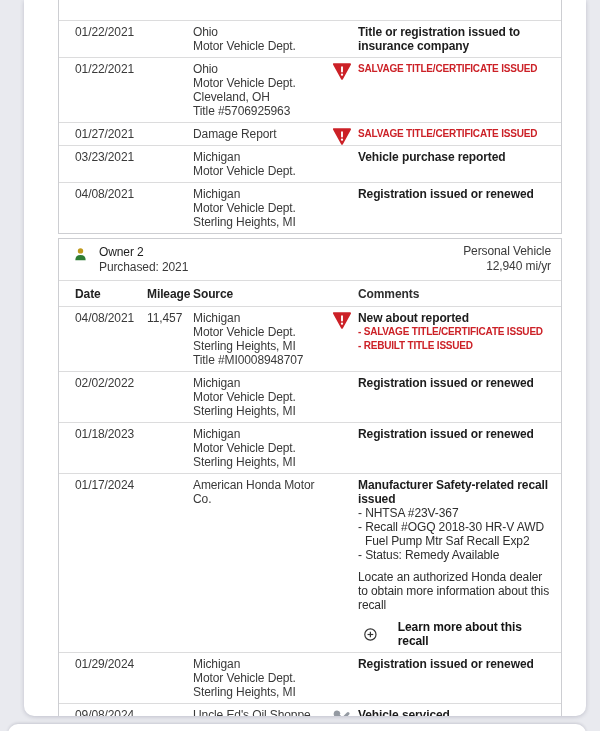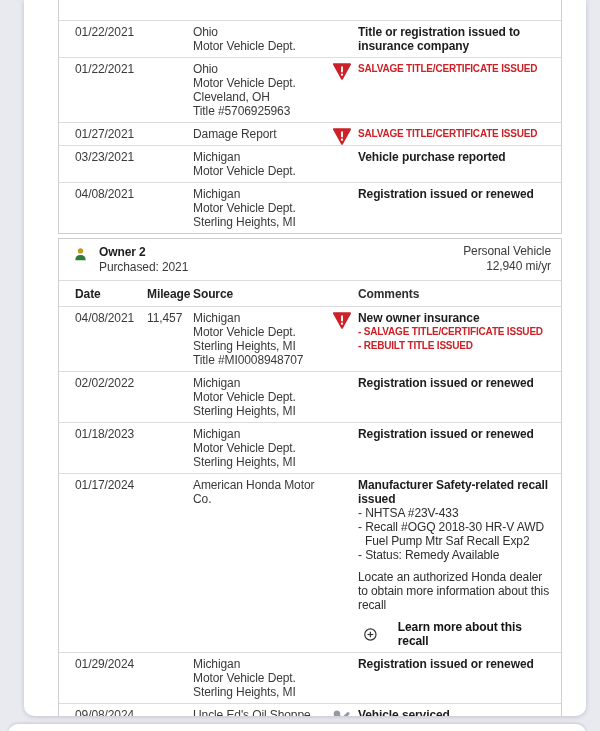--- a/index.html
+++ b/index.html
@@ -54,21 +54,21 @@
   .cmt-link { display:flex; align-items:center; gap:21px; padding-left:6px; cursor:pointer; }
   .cmt-link span { font-weight:bold; color:#141414; }
 
   
   .owner-panel {
     display:flex; justify-content:space-between; align-items:flex-start;
     padding:5px 10px 5px 14px;
   }
   .owner-left { display:flex; gap:11px; align-items:flex-start; padding-top:1px; }
   .owner-left svg { margin-top:2px; }
-  .owner-title { font-weight:bold; color:#1d1d1d; line-height:15px; }
+  .owner-title { font-weight:normal; color:#1d1d1d; line-height:15px; }
   .owner-sub { color:#3a3a3a; line-height:15px; }
   .owner-right { text-align:right; color:#3a3a3a; line-height:15px; }
 </style>
 </head>
 <body>
 
 <div class="page">
   <div class="content">
 
     <div class="tbox">
@@ -194,21 +194,21 @@
               <div>Title #MI0008948707</div>
             </div>
     <div class="cell icon">
               <svg width="20" height="17" viewBox="0 0 20 17">
                 <path d="M2 1.2 h16 L10 15.8 Z" fill="#cc2127" stroke="#cc2127" stroke-width="2" stroke-linejoin="round"></path>
                 <rect x="9.05" y="3.2" width="1.9" height="6.2" rx="0.95" fill="#fff"></rect>
                 <circle cx="10" cy="11.7" r="1.15" fill="#fff"></circle>
               </svg>
             </div>
     <div class="cell comments">
-              <div class="c-bold">New owner insurance</div>
+              <div class="c-bold">New about reported</div>
               <div class="c-red c-hang">- SALVAGE TITLE/CERTIFICATE ISSUED</div>
               <div class="c-red c-hang">- REBUILT TITLE ISSUED</div>
             </div>
   </div>
 
   <div class="row">
     <div class="cell date">02/02/2022</div>
     <div class="cell mileage"></div>
     <div class="cell source">
               <div>Michigan</div>
@@ -237,21 +237,21 @@
 
   <div class="row">
     <div class="cell date">01/17/2024</div>
     <div class="cell mileage"></div>
     <div class="cell source">
               <div>American Honda Motor Co.</div>
             </div>
     <div class="cell icon"></div>
     <div class="cell comments">
               <div class="c-bold">Manufacturer Safety-related recall issued</div>
-              <div class="c-hang">- NHTSA #23V-433</div>
+              <div class="c-hang">- NHTSA #23V-367</div>
               <div class="c-hang">- Recall #OGQ 2018-30 HR-V AWD Fuel Pump Mtr Saf Recall Exp2</div>
               <div class="c-hang">- Status: Remedy Available</div>
               <div class="spacer"></div>
               <div class="">Locate an authorized Honda dealer to obtain more information about this recall</div>
               <div class="spacer"></div>
               <div class="cmt-link">
                 <svg width="13" height="13" viewBox="0 0 13 13">
                   <circle cx="6.5" cy="6.5" r="5.7" fill="none" stroke="#333" stroke-width="1.2"></circle>
                   <line x1="6.5" y1="3.6" x2="6.5" y2="9.4" stroke="#333" stroke-width="1.2"></line>
                   <line x1="3.6" y1="6.5" x2="9.4" y2="6.5" stroke="#333" stroke-width="1.2"></line>

